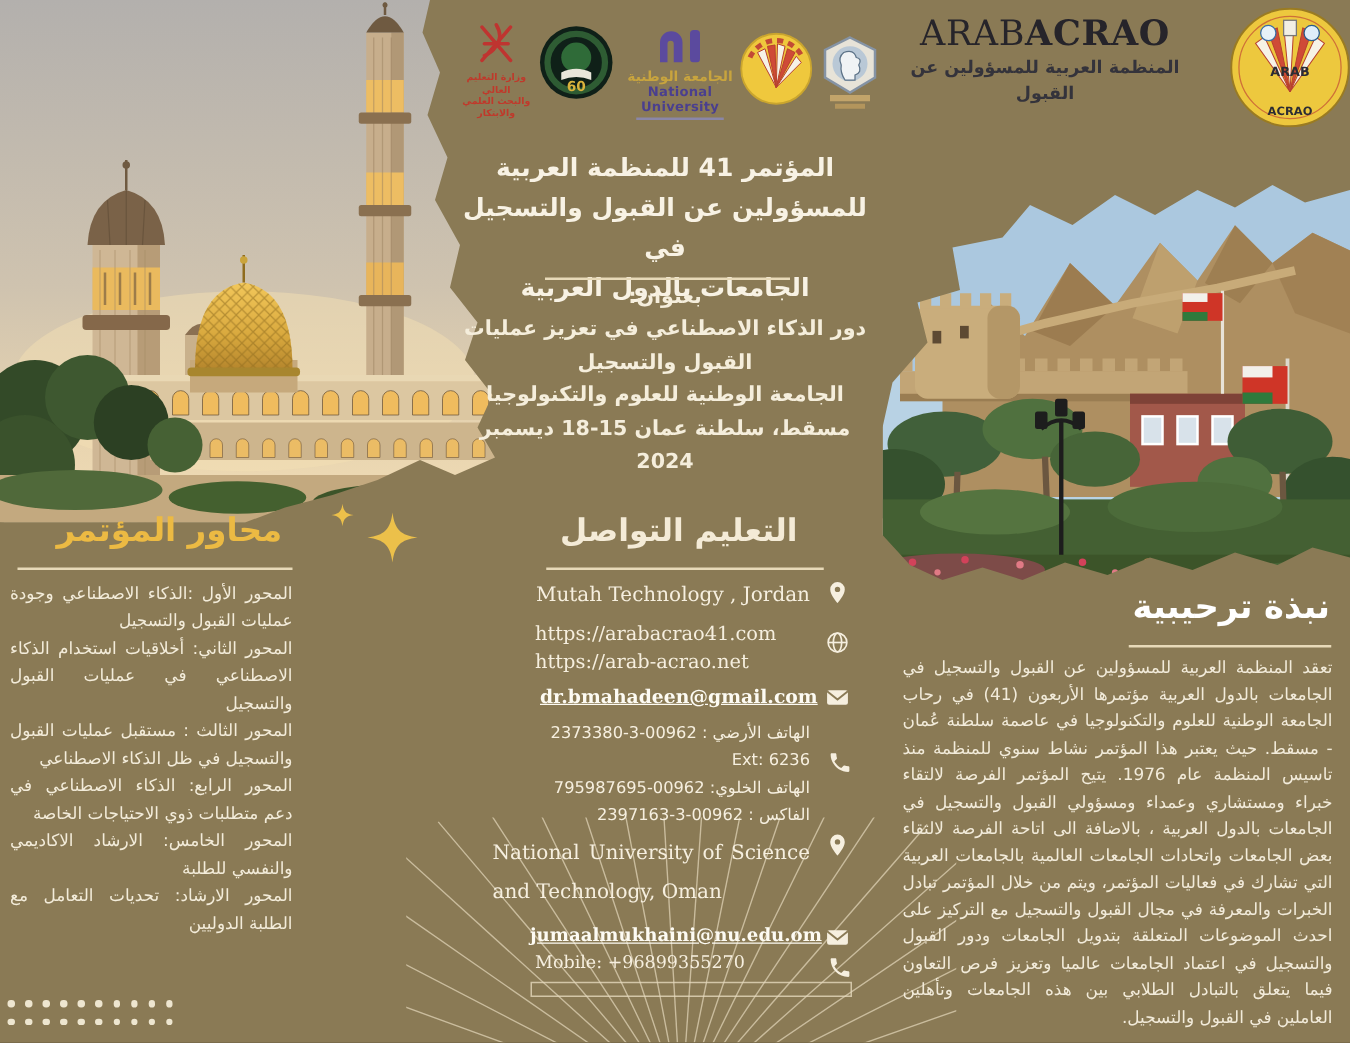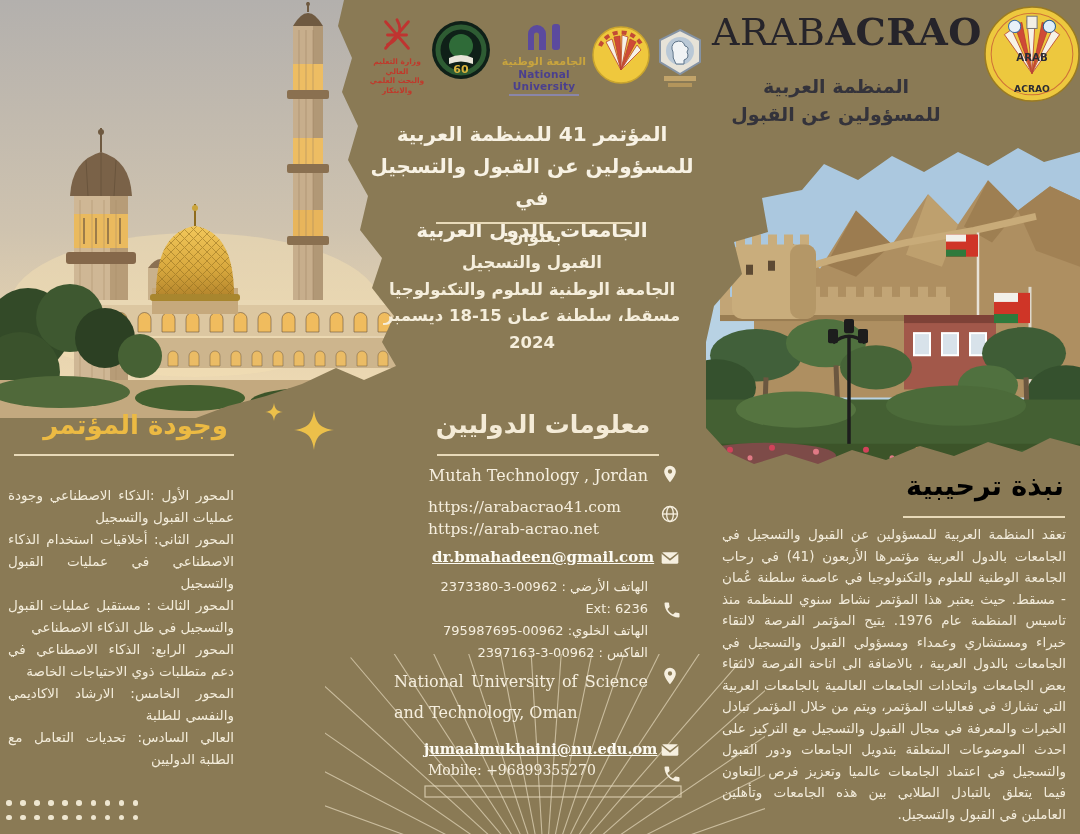--- a/index.html
+++ b/index.html
@@ -18,50 +18,50 @@
   .logo{position:absolute;text-align:center;}
   .logo-ministry{left:366px;top:16px;width:62px;color:#c0392b;font-weight:bold;font-size:7.5px;line-height:1.3;}
   .logo-sixty{left:431px;top:20px;width:60px;height:60px;}
   .logo-nu{left:498px;top:24px;width:92px;}
   .nu-ar{font-size:11px;font-weight:bold;color:#c8a43e;direction:rtl;margin-top:1px;}
   .nu-en{font-size:10.5px;font-weight:bold;color:#4a3f8f;letter-spacing:.2px;}
   .nu-strip{width:70px;height:2px;background:#8a86a8;margin:2px auto 0;}
   .logo-acrao-small{left:592px;top:26px;width:58px;height:58px;}
   .logo-head{left:656px;top:28px;width:48px;height:62px;}
   .wordmark{left:712px;top:12px;width:248px;text-align:center;}
-  .wm-latin{font-family:"DejaVu Serif",serif;font-size:38px;color:#26242a;letter-spacing:.5px;line-height:1.05;}
+  .wm-latin{font-family:"DejaVu Serif",serif;font-size:28px;color:#26242a;letter-spacing:.5px;line-height:1.05;}
   .wm-arab{font-weight:500;}
   .wm-acrao{font-weight:800;}
-  .wm-ar{direction:rtl;font-size:19px;font-weight:bold;color:#34333b;line-height:1.5;margin-top:19px;}
+  .wm-ar{direction:rtl;font-size:14px;font-weight:bold;color:#34333b;line-height:1.5;margin-top:3px;}
   .badge-large{left:984px;top:6px;width:96px;height:96px;}
   
   .title{left:358px;top:118px;width:348px;direction:rtl;text-align:center;color:#f8f2e4;
          font-weight:bold;font-size:20px;line-height:1.6;}
   .subtitle{left:358px;top:224px;width:348px;direction:rtl;text-align:center;color:#f5eedc;
          font-weight:bold;font-size:16.5px;line-height:1.6;}
   
   .themes-head{left:28px;top:410px;width:215px;text-align:center;color:#ecba43;font-size:26px;font-weight:bold;}
   .themes-list{left:8px;top:464px;width:226px;direction:rtl;text-align:justify;color:#f3ecda;
-         font-size:13.5px;line-height:22px;margin-top:20px;}
+         font-size:13.5px;line-height:22px;}
   
   .contact-head{left:406px;top:410px;width:274px;text-align:center;color:#f4ebd7;font-size:25px;font-weight:bold;}
   .contact{left:394px;top:462px;width:292px;height:372px;color:#f6efdf;}
   .c-row{position:absolute;width:100%;box-sizing:border-box;}
   .serif{font-family:"DejaVu Serif",serif;}
   .c-ico{position:absolute;width:20px;height:20px;}
   .r1{top:4px;padding-right:38px;text-align:right;font-size:16px;}
   .r2{top:34px;padding-left:34px;padding-right:38px;text-align:left;font-size:15.5px;line-height:22px;}
   .r3{top:86px;padding-left:38px;padding-right:38px;font-size:15px;font-weight:bold;text-align:center;}
   .r3 span,.r6 span{text-decoration:underline;color:#fdfbf3;}
   .r4{top:114px;padding-right:38px;direction:rtl;text-align:right;font-size:13px;line-height:22px;}
   .r5{top:204px;padding-right:38px;text-align:justify;font-size:16px;line-height:31px;}
   .r6{top:278px;padding-left:30px;padding-right:38px;font-size:14.5px;font-weight:bold;}
   .r7{top:300px;padding-left:34px;font-size:14px;}
   
-  .welcome-head{left:858px;top:470px;width:206px;text-align:right;color:#000000;font-size:27px;font-weight:bold;direction:rtl;}
+  .welcome-head{left:858px;top:470px;width:206px;text-align:right;color:#ffffff;font-size:27px;font-weight:bold;direction:rtl;}
   .welcome-text{left:722px;top:524px;width:344px;direction:rtl;text-align:justify;color:#f2ebda;
         font-size:13.5px;line-height:21.5px;}
   
   .dots{position:absolute;left:6px;top:800px;display:grid;grid-template-columns:repeat(10,5.5px);
         grid-auto-rows:5.5px;column-gap:8.6px;row-gap:9px;}
   .dot{background:#eee6d0;border-radius:50%;}
   #sunburst{position:absolute;left:325px;top:654px;width:440px;height:180px;}
   #sunburst line{stroke:#e5d9bd;stroke-width:1.1;opacity:.7;}
   #sunburst rect{fill:none;stroke:#e5d9bd;stroke-width:1.2;opacity:.8;}
   .sparkles{left:256px;top:400px;width:86px;height:56px;}
@@ -370,43 +370,44 @@
 
   <div class="abs title">
     <div>المؤتمر 41 للمنظمة العربية</div>
     <div>للمسؤولين عن القبول والتسجيل في</div>
     <div>الجامعات بالدول العربية</div>
   </div>
   <div class="hr" style="left:436px;top:222px;width:196px;"></div>
 
   <div class="abs subtitle">
     <div>بعنوان:</div>
+    <div>دور الذكاء الاصطناعي في تعزيز عمليات</div>
     <div>القبول والتسجيل</div>
     <div>الجامعة الوطنية للعلوم والتكنولوجيا</div>
     <div>مسقط، سلطنة عمان 15-18 ديسمبر 2024</div>
   </div>
 
-  <div class="abs themes-head">وجودة المؤتمر</div>
+  <div class="abs themes-head">محاور المؤتمر</div>
   <svg class="abs sparkles" viewBox="0 0 86 56">
     <g fill="#ecc04a">
       <path transform="translate(58 30)" d="M0 -20 C1.7 -6.5 6.5 -1.7 20 0 C6.5 1.7 1.7 6.5 0 20 C-1.7 6.5 -6.5 1.7 -20 0 C-6.5 -1.7 -1.7 -6.5 0 -20 Z"></path>
       <path transform="translate(18 12) scale(.45)" d="M0 -20 C1.7 -6.5 6.5 -1.7 20 0 C6.5 1.7 1.7 6.5 0 20 C-1.7 6.5 -6.5 1.7 -20 0 C-6.5 -1.7 -1.7 -6.5 0 -20 Z"></path>
     </g>
   </svg>
   <div class="hr" style="left:14px;top:454px;width:220px;"></div>
   <div class="abs themes-list">
     <div>المحور الأول :الذكاء الاصطناعي وجودة عمليات القبول والتسجيل</div>
     <div>المحور الثاني: أخلاقيات استخدام الذكاء الاصطناعي في عمليات القبول والتسجيل</div>
     <div>المحور الثالث : مستقبل عمليات القبول والتسجيل في ظل الذكاء الاصطناعي</div>
     <div>المحور الرابع: الذكاء الاصطناعي في دعم متطلبات ذوي الاحتياجات الخاصة</div>
     <div>المحور الخامس: الارشاد الاكاديمي والنفسي للطلبة</div>
-    <div>العالي السادس: تحديات التعامل مع الطلبة الدوليين</div>
-  </div>
-
-  <div class="abs contact-head">معلومات الدوليين</div>
+    <div>المحور الارشاد: تحديات التعامل مع الطلبة الدوليين</div>
+  </div>
+
+  <div class="abs contact-head">التعليم التواصل</div>
   <div class="hr" style="left:437px;top:454px;width:222px;"></div>
 
   <div class="abs contact">
     <div class="c-row r1 serif">Mutah Technology , Jordan</div>
     <svg class="c-ico" style="right:6px;top:2px;" viewBox="0 0 24 24">
       <path fill="#f6efdf" fill-rule="evenodd" d="M12 2a7 7 0 0 0-7 7c0 5.25 7 13 7 13s7-7.75 7-13a7 7 0 0 0-7-7zm0 9.6a2.6 2.6 0 1 1 0-5.2 2.6 2.6 0 0 1 0 5.2z"></path>
     </svg>
 
     <div class="c-row r2 serif">
       <div>https://arabacrao41.com</div>

